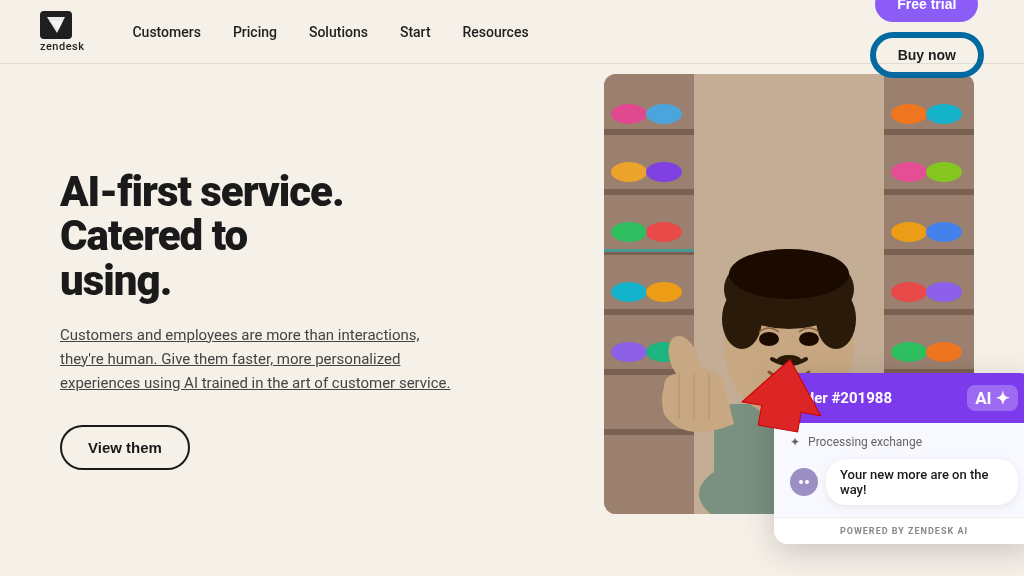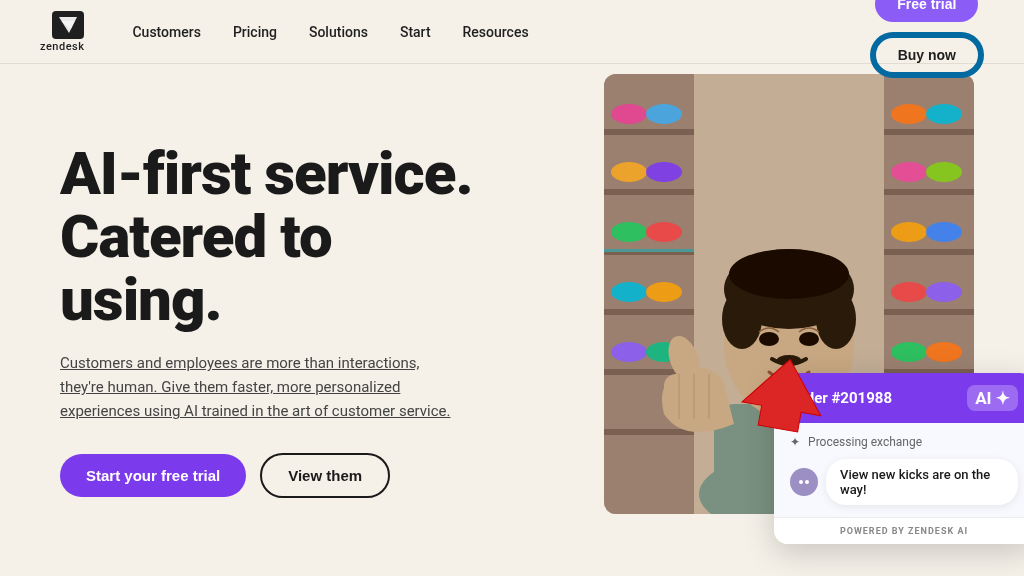--- a/index.html
+++ b/index.html
@@ -21,21 +21,21 @@
       height: 64px;
       background: #f5f0e8;
       border-bottom: 1px solid rgba(0,0,0,0.08);
       position: relative;
       z-index: 10;
     }
 
     .logo-area {
       display: flex;
       flex-direction: column;
-      align-items: flex-end;
+      align-items: flex-start;
       margin-right: 48px;
     }
 
     .logo-icon {
       width: 32px;
       height: 28px;
       background: #1f1f1f;
       border-radius: 4px;
       display: flex;
       align-items: center;
@@ -109,21 +109,21 @@
     }
 
     
     .left-content {
       flex: 1;
       max-width: 480px;
       z-index: 2;
     }
 
     .hero-title {
-      font-size: 60px;
+      font-size: 42px;
       font-weight: 900;
       color: #1a1a1a;
       line-height: 1.05;
       margin-bottom: 20px;
       letter-spacing: -1px;
     }
 
     .hero-subtitle {
       font-size: 15px;
       color: #444;
@@ -332,21 +332,20 @@
 <div class="main">
 
   <div class="left-content">
     <h1 class="hero-title">
       <span>AI-first service.</span><br>
       <span>Catered to</span><br>
       <span>using.</span>
     </h1>
     <p class="hero-subtitle">Customers and employees are more than interactions, they're human. Give them faster, more personalized experiences using AI trained in the art of customer service.</p>
     <div class="cta-buttons">
-      <button class="btn-start-trial">Start your free trial</button>
       <button class="btn-view-demo">View them</button>
     </div>
   </div>
 
   <div class="right-content">
 
     <div class="hero-image">
       <svg width="370" height="440" viewBox="0 0 370 440" xmlns="http://www.w3.org/2000/svg">
 
         <rect width="370" height="440" fill="#c8b49a"></rect>
@@ -450,21 +449,21 @@
           <span class="processing-icon">✦</span>
           <span>Processing exchange</span>
         </div>
         <div class="chat-message-row">
           <div class="chat-dots">
             <div class="chat-dots-inner">
               <div class="dot"></div>
               <div class="dot"></div>
             </div>
           </div>
-          <div class="chat-bubble">View new kicks are on the way!</div>
+          <div class="chat-bubble">Your new more are on the way!</div>
         </div>
       </div>
       <div class="chat-footer">POWERED BY ZENDESK AI</div>
     </div>
 
   </div>
 
 </div>
 
 </body></html>

